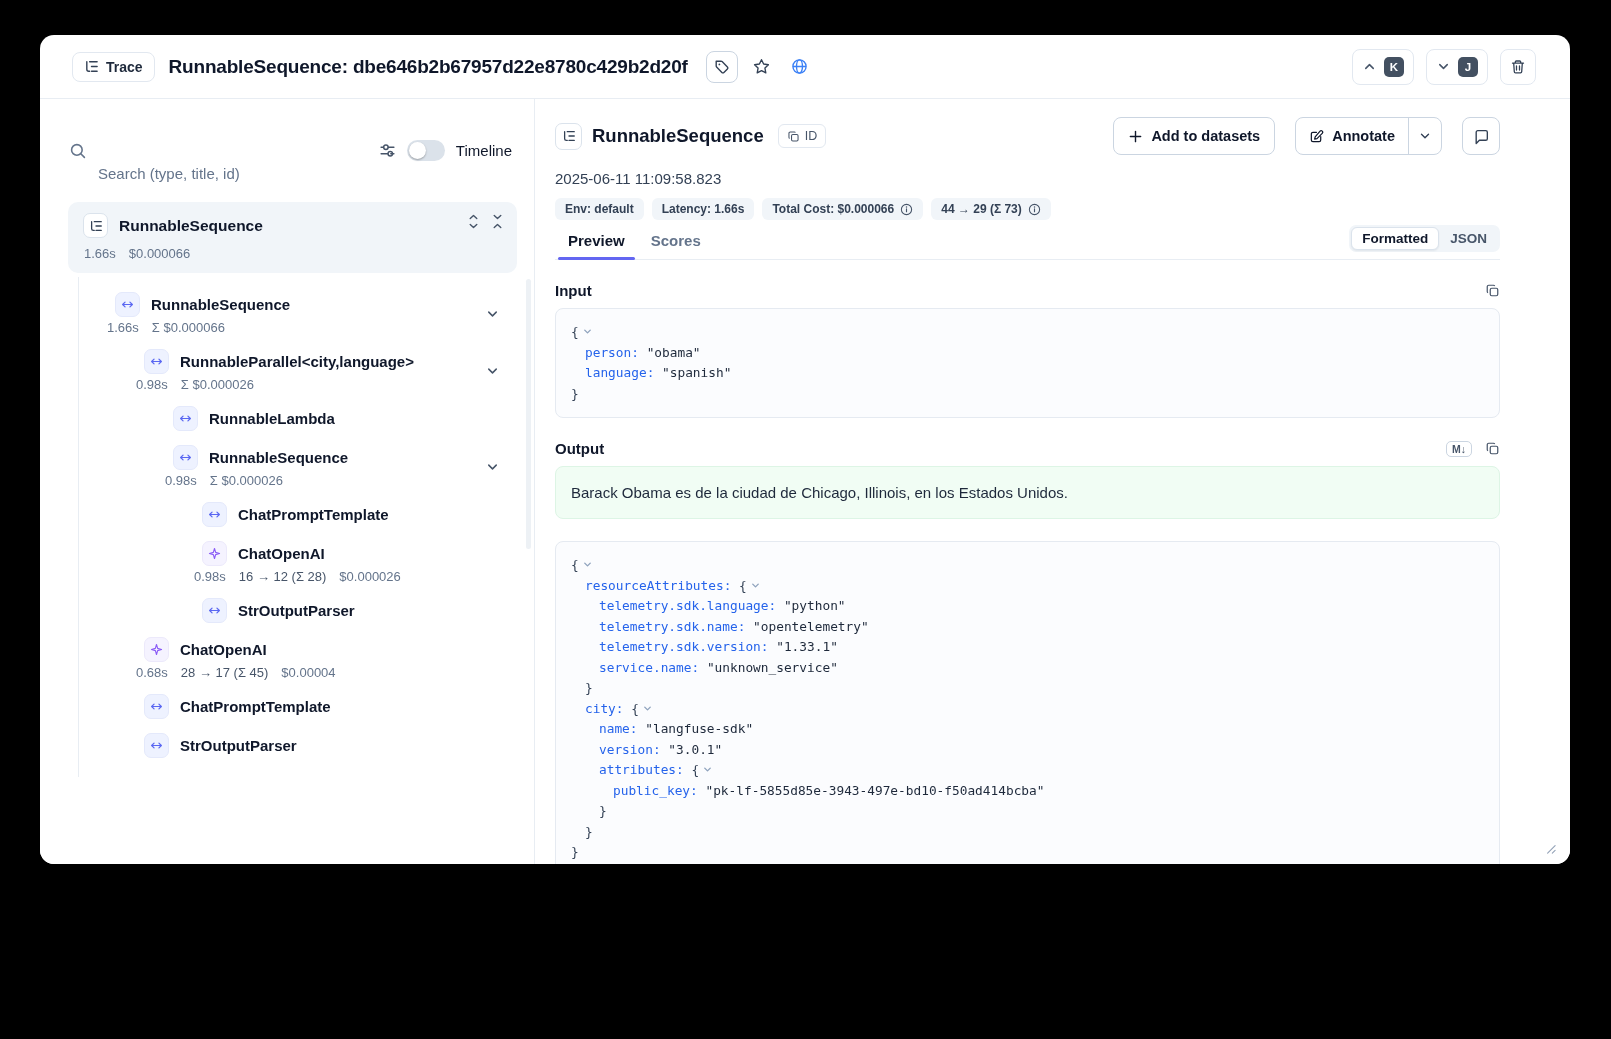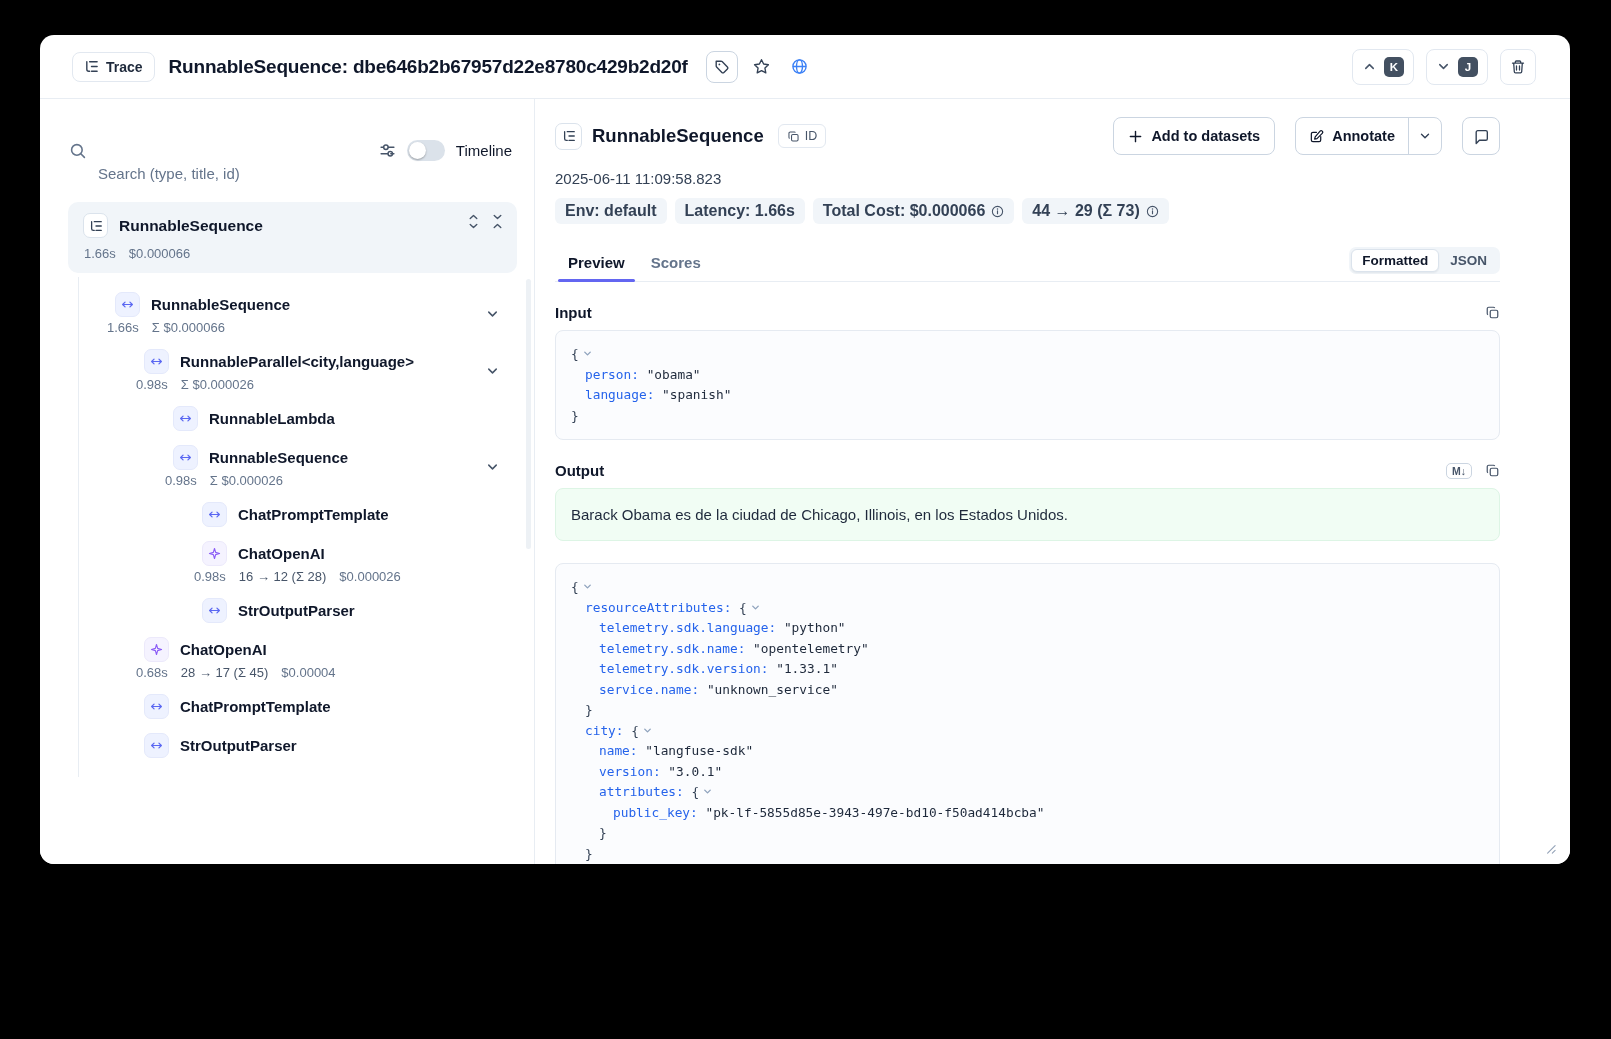--- a/index.html
+++ b/index.html
@@ -71,23 +71,23 @@
     padding:0 14px;font-size:14.5px;font-weight:600;color:#0f172a;font-family:inherit;cursor:pointer;}
   .split{display:flex;align-items:stretch;border:1px solid #cbd5e1;border-radius:8px;overflow:hidden;height:38px;background:#fff;}
   .split .main-part{display:flex;align-items:center;gap:8px;padding:0 13px;font-size:14.5px;font-weight:600;cursor:pointer;}
   .split .chev-part{display:flex;align-items:center;padding:0 9px;border-left:1px solid #cbd5e1;cursor:pointer;color:#334155;}
   .comment-btn{width:38px;height:38px;border:1px solid #cbd5e1;border-radius:8px;background:#fff;display:flex;
     align-items:center;justify-content:center;cursor:pointer;color:#334155;}
 
   .timestamp{margin-top:15px;font-size:15px;color:#334155;}
   .badges{margin-top:11px;display:flex;gap:8px;}
   .badge{display:flex;align-items:center;gap:6px;background:#f1f5f9;border-radius:6px;padding:4px 10px;
-    font-size:16px;font-weight:600;color:#334155;}
-
-  .tabs-row{margin-top:22px;border-bottom:1px solid #e8edf3;display:flex;align-items:flex-end;position:relative;}
+    font-size:12px;font-weight:600;color:#334155;}
+
+  .tabs-row{margin-top:4px;border-bottom:1px solid #e8edf3;display:flex;align-items:flex-end;position:relative;}
   .tab{padding:8px 13px 10px;font-size:15px;font-weight:600;color:#64748b;position:relative;cursor:pointer;}
   .tab.active{color:#0f172a;}
   .tab.active::after{content:"";position:absolute;left:3px;right:3px;bottom:-1px;height:3px;background:#6366f1;border-radius:2px;}
   .format-toggle{margin-left:auto;align-self:center;margin-bottom:6px;display:flex;background:#f1f5f9;border-radius:7px;padding:2px;}
   .seg{padding:4px 11px;font-size:13.5px;font-weight:600;border-radius:6px;color:#475569;cursor:pointer;}
   .seg.active{background:#fff;border:1px solid #dbe3ec;box-shadow:0 1px 2px rgba(15,23,42,.07);color:#0f172a;padding:3px 10px;}
 
   .section{margin-top:22px;}
   .section-head{display:flex;align-items:center;}
   .section-title{font-size:15px;font-weight:600;color:#0f172a;}

